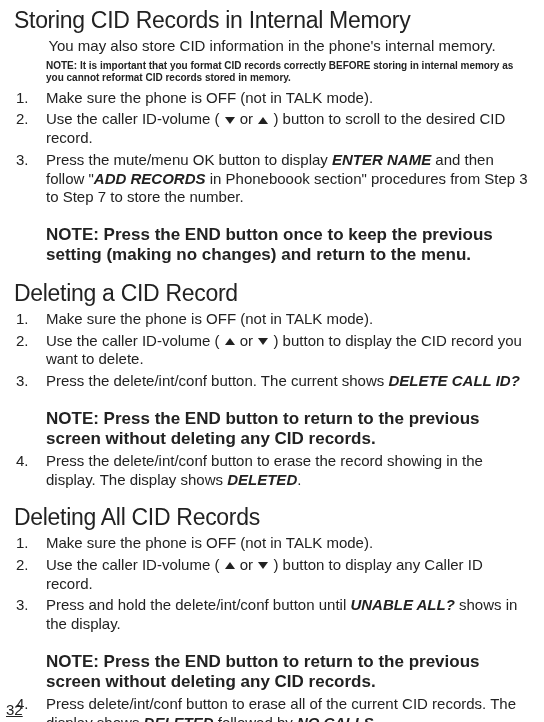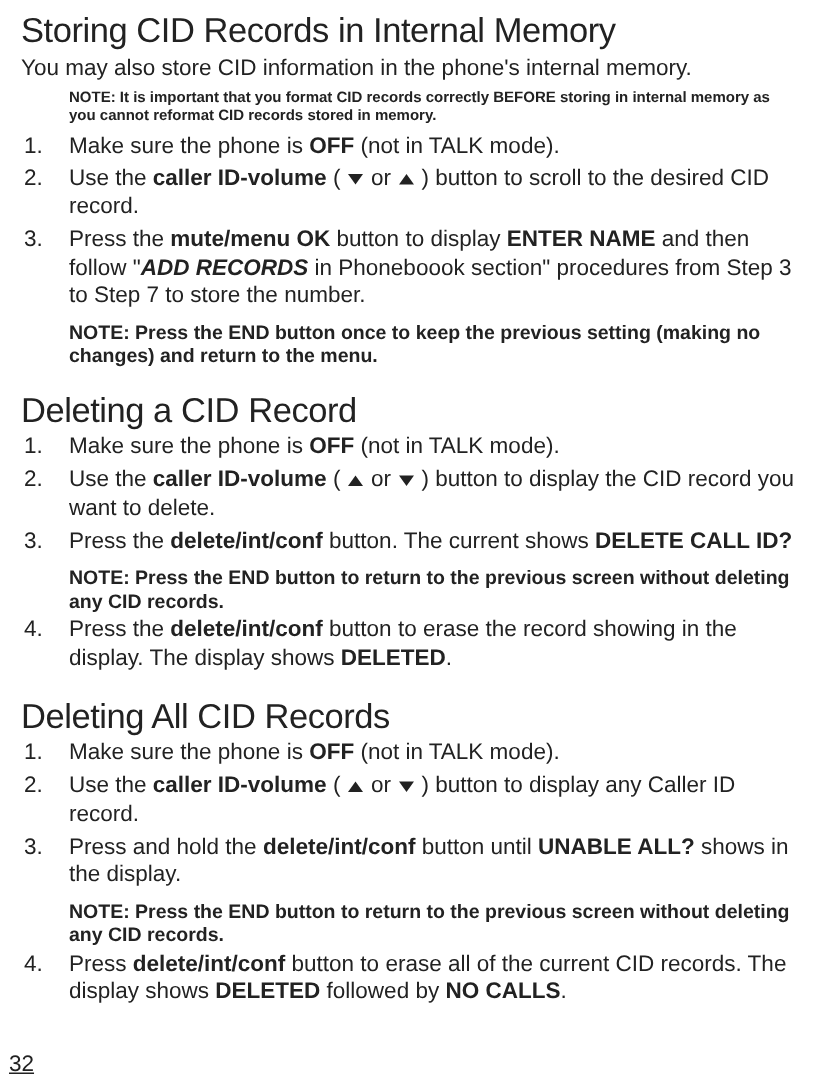--- a/index.html
+++ b/index.html
@@ -14,21 +14,21 @@
     font-size: 15px;
     line-height: 1.25;
   }
   h1 {
     font-size: 23px;
     font-weight: normal;
     margin-bottom: 2px;
     letter-spacing: -0.3px;
   }
   h1.tighter { margin-top: 14px; }
-  .intro { font-size: 15px; margin-bottom: 4px; }
+  .intro { font-size: 15px; margin-bottom: 4px; text-align: center; }
   .note-block {
     margin-left: 32px;
     font-weight: bold;
     font-size: 10px;
     line-height: 1.25;
     margin-bottom: 4px;
   }
   ol {
     list-style: none;
     padding: 0;
@@ -40,28 +40,28 @@
     margin-bottom: 3px;
     font-size: 15px;
     line-height: 1.25;
   }
   ol li .num {
     position: absolute;
     left: 2px;
     top: 0;
     font-size: 15px;
   }
-  .b { font-weight: bold; }
-  .bi { font-weight: bold; }
+  .b { font-weight: normal; }
+  .bi { font-weight: bold; font-style: italic; }
   .i { font-style: italic; font-weight: bold; }
   .sub-note {
     font-weight: bold;
-    font-size: 13px;
+    font-size: 17px;
     line-height: 1.18;
-    margin-top: 7px;
+    margin-top: 18px;
     margin-bottom: 2px;
   }
   .page-num {
     position: absolute;
     left: 6px;
     bottom: 2px;
     font-size: 15px;
     text-decoration: underline;
   }
   .arrow {

